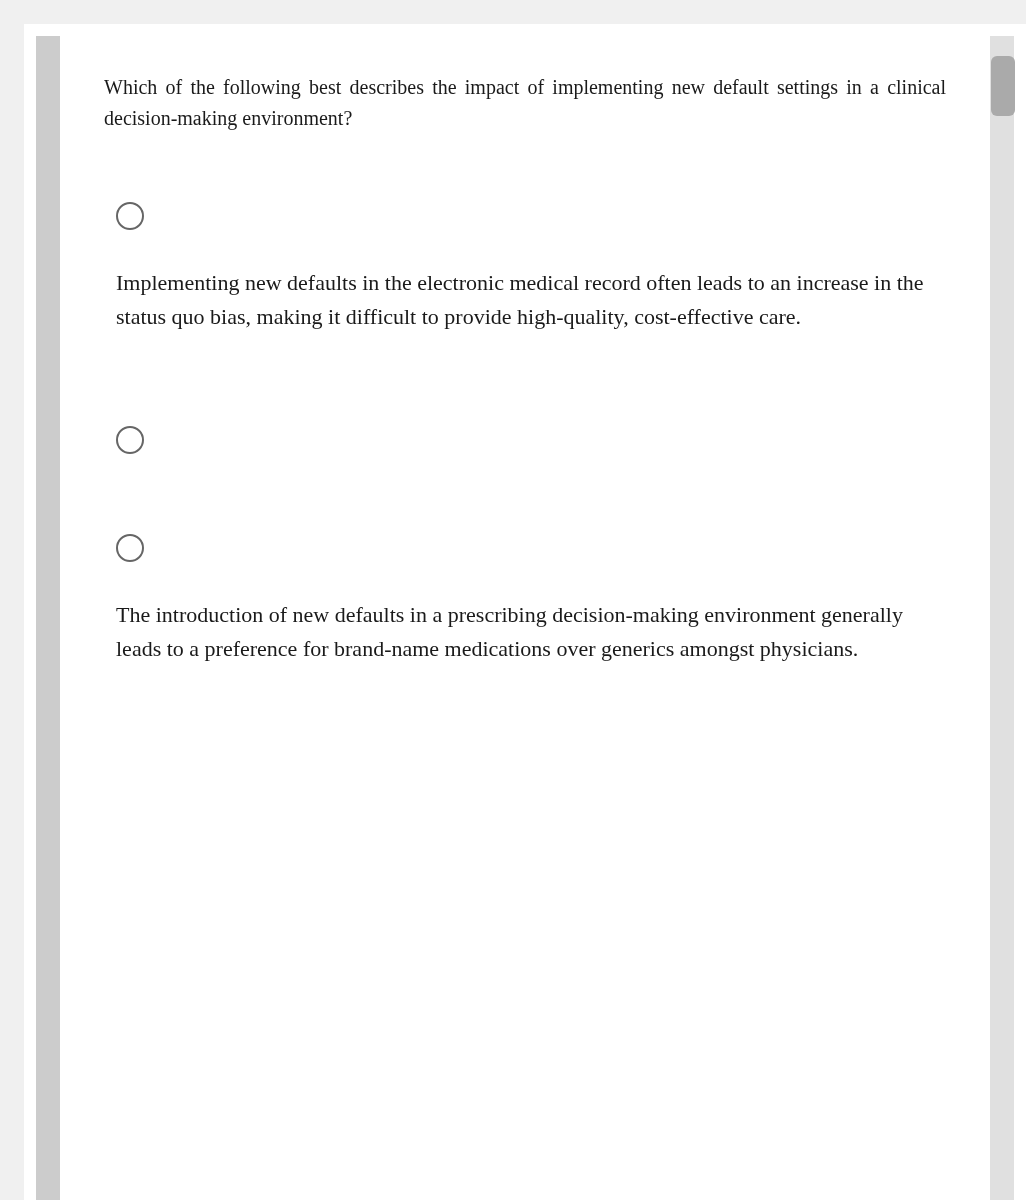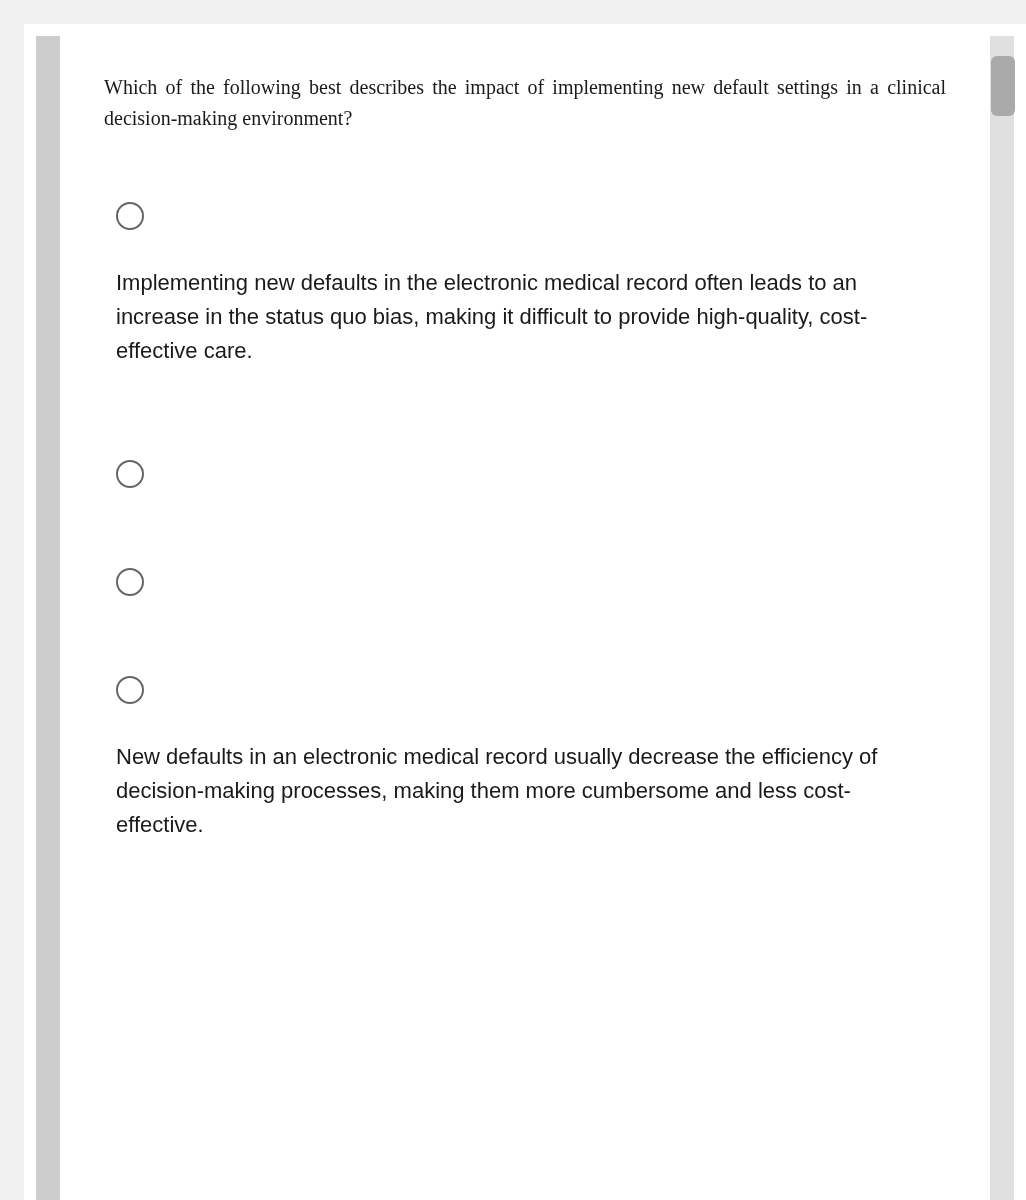--- a/index.html
+++ b/index.html
@@ -80,21 +80,21 @@
       background: #ffffff;
       flex-shrink: 0;
       cursor: pointer;
       margin-top: 2px;
     }
 
     .option-text {
       font-size: 22px;
       line-height: 1.55;
       color: #1a1a1a;
-      font-family: Liberation Sans, sans-serif;
+      font-family: Liberation Serif, serif;
       margin-bottom: 24px;
       text-align: left;
     }
 
     .option-block {
       margin-bottom: 18px;
     }
   </style>
 </head>
 <body>
@@ -116,27 +116,22 @@
     <div class="option-block">
       <div class="radio-row">
         <div class="radio-circle"></div>
       </div>
     </div>
 
     <div class="option-block">
       <div class="radio-row">
         <div class="radio-circle"></div>
       </div>
+      <p class="option-text">The introduction of new defaults in a prescribing decision-making environment generally leads to a preference for brand-name medications over generics amongst physicians.</p>
     </div>
 
-    <div class="option-block">
-      <div class="radio-row">
-        <div class="radio-circle"></div>
-      </div>
-      <p class="option-text">New defaults in an electronic medical record usually decrease the efficiency of decision-making processes, making them more cumbersome and less cost-effective.</p>
-    </div>
 
   </div>
 
   <div class="right-scrollbar">
     <div class="scrollbar-thumb"></div>
   </div>
 </div>
 
 </body></html>

